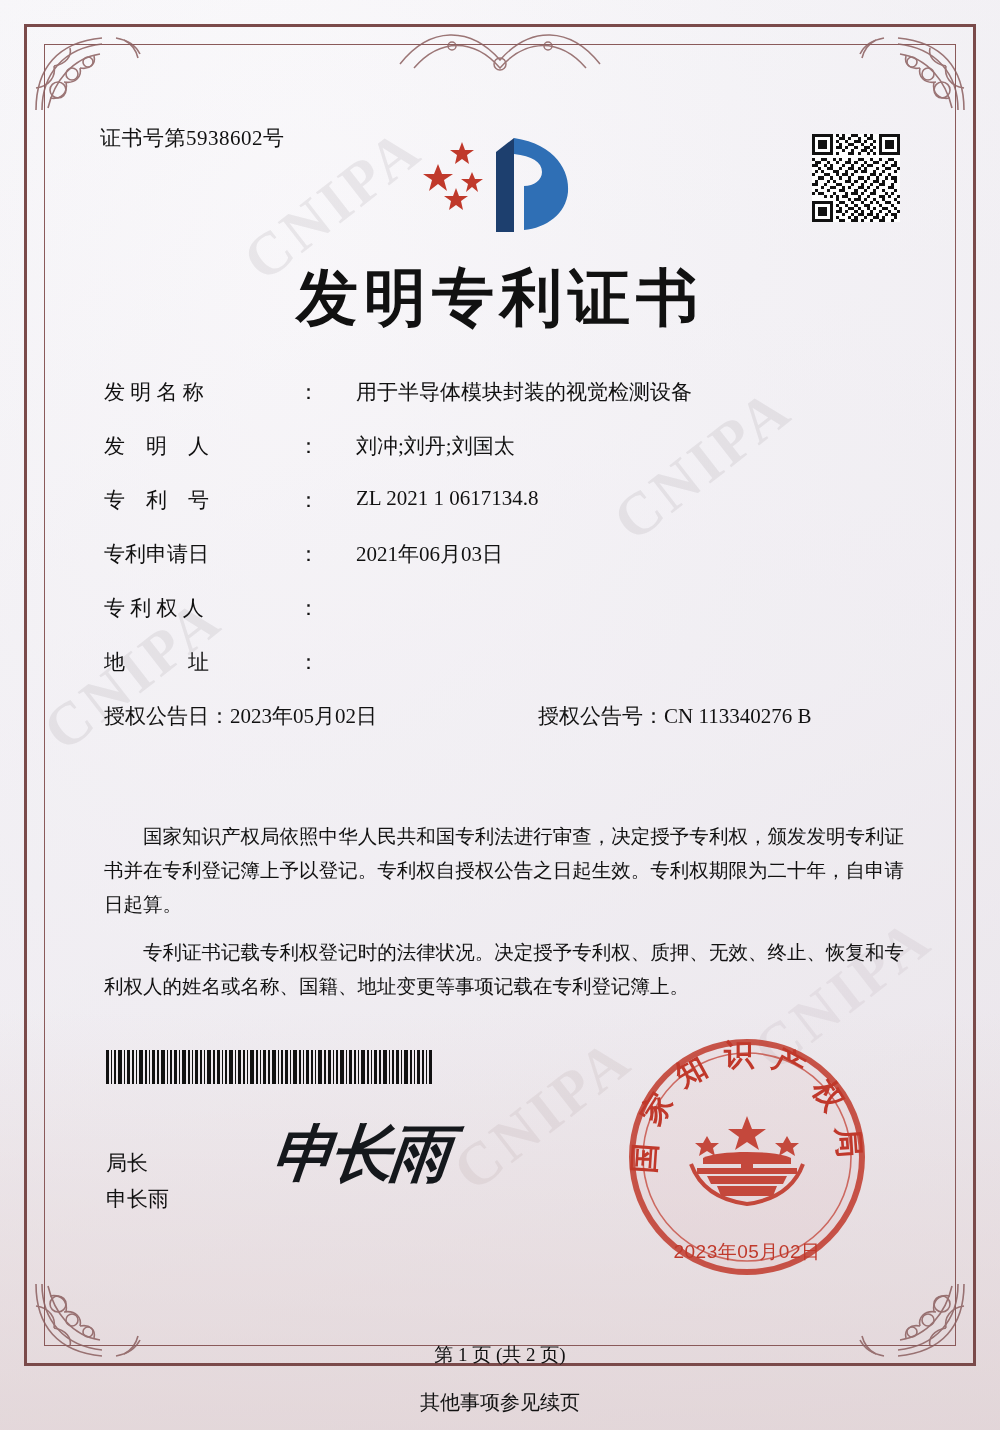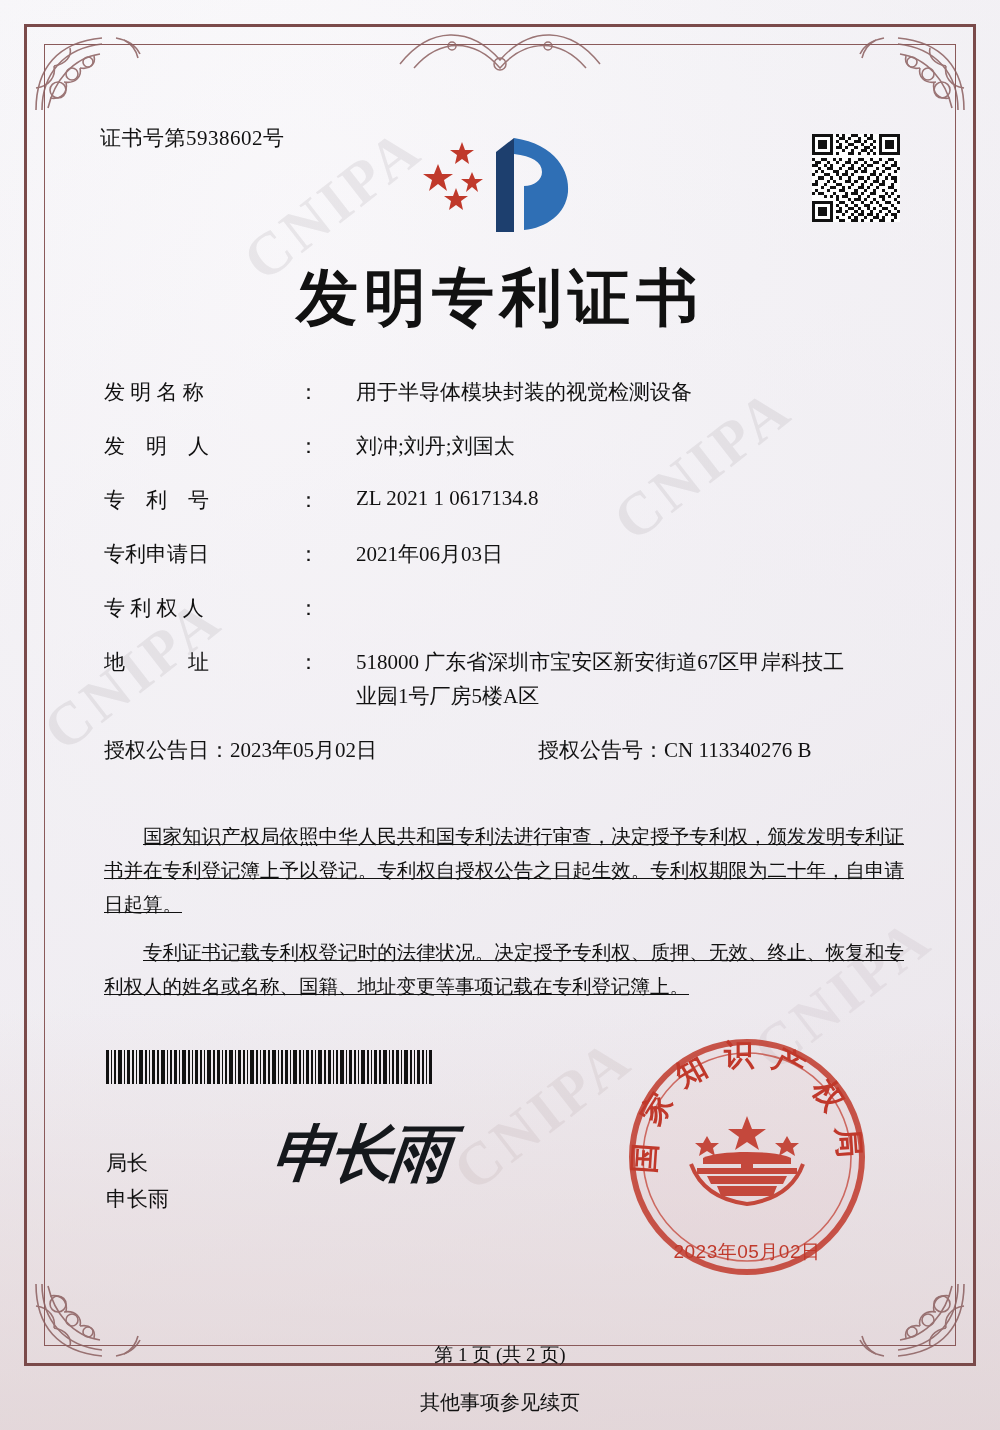--- a/index.html
+++ b/index.html
@@ -158,21 +158,21 @@
   
   .paras {
     position: absolute;
     left: 104px; top: 820px;
     width: 800px;
     font-size: 19.5px;
     line-height: 34px;
     color: #111;
     text-align: justify;
   }
-  .para { text-indent: 2em; margin-bottom: 14px; text-decoration: underline; }
+  .para { text-indent: 2em; margin-bottom: 14px; }
 
   
   .barcode {
     position: absolute;
     left: 106px; top: 1050px;
     width: 330px; height: 34px;
   }
   .barcode svg { display: block; width: 100%; height: 100%; }
 
   
@@ -594,24 +594,20 @@
     </div>
 
     <div class="f-row">
       <div class="f-label">专 利 权 人</div>
       <div class="f-colon">：</div>
     </div>
 
     <div class="f-row">
       <div class="f-label">地　　　址</div>
       <div class="f-colon">：</div>
-      <div class="f-value">
-        <div>518000 广东省深圳市宝安区新安街道67区甲岸科技工</div>
-        <div class="f-value-2">业园1号厂房5楼A区</div>
-      </div>
     </div>
 
     <div class="row-pub">
       <div class="pub-left">
         <span>授权公告日</span><span>：</span><span>2023年05月02日</span>
       </div>
       <div class="pub-right">
         <span>授权公告号</span><span>：</span><span>CN 113340276 B</span>
       </div>
     </div>

